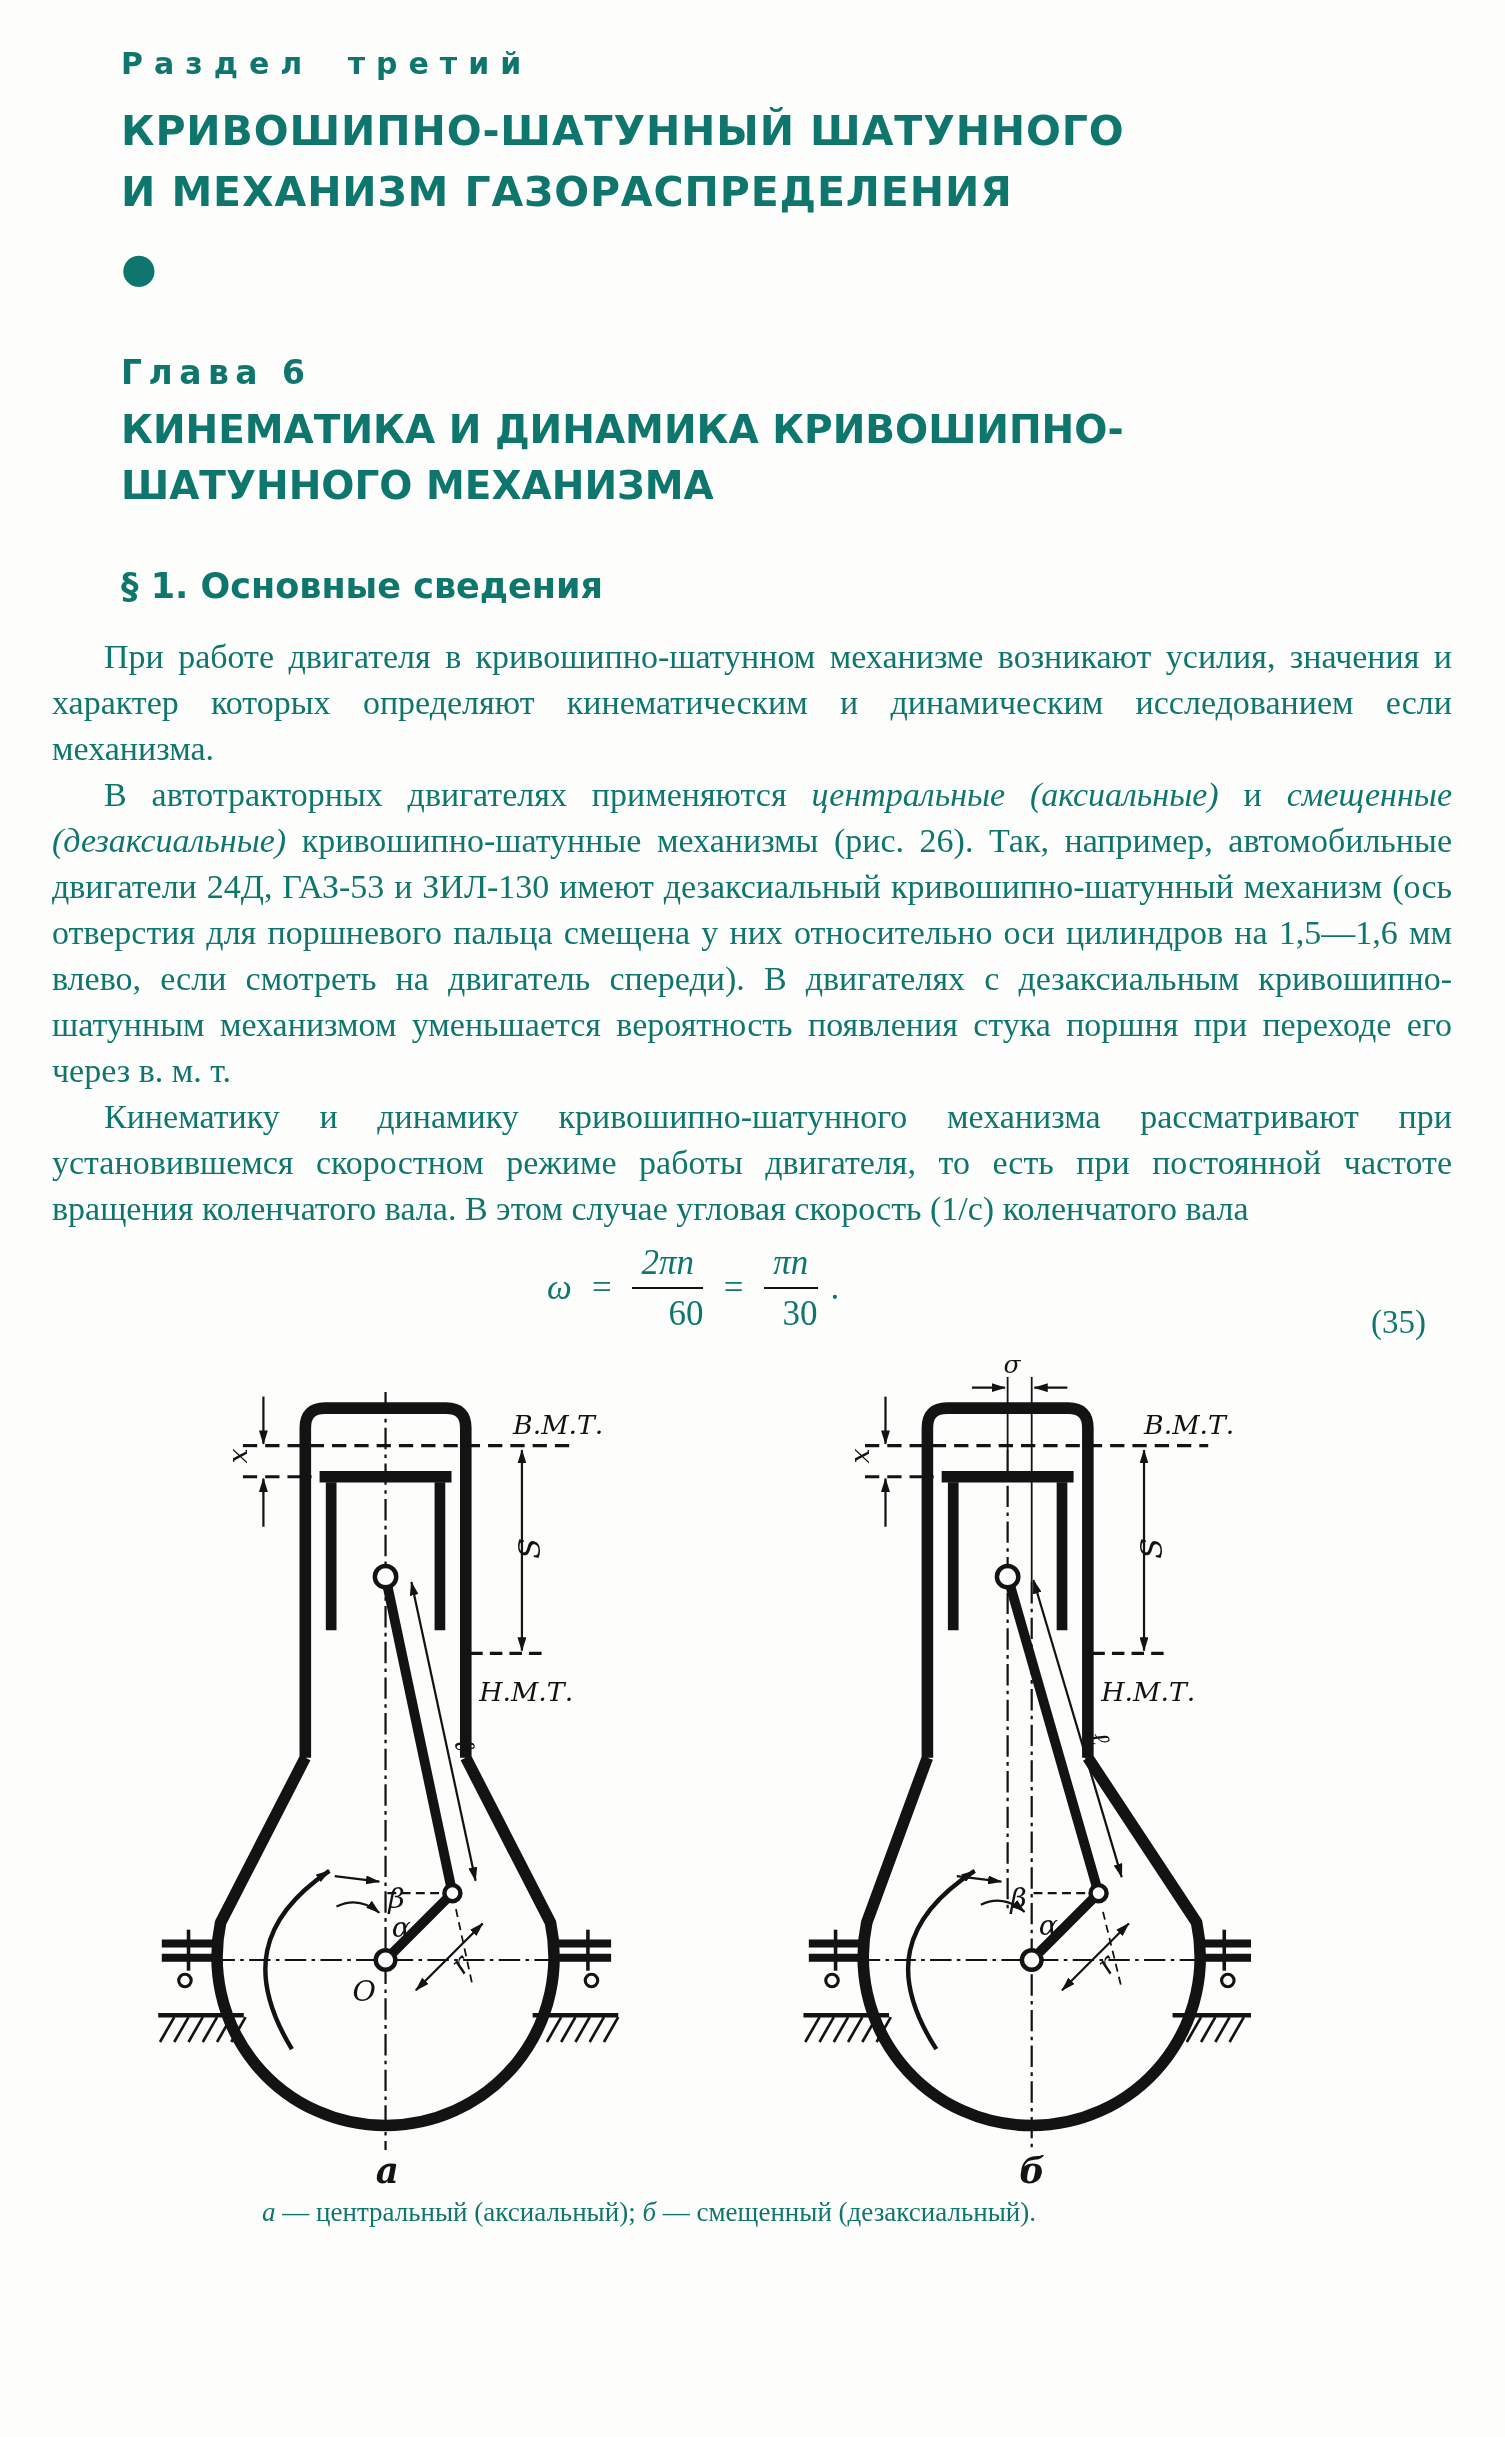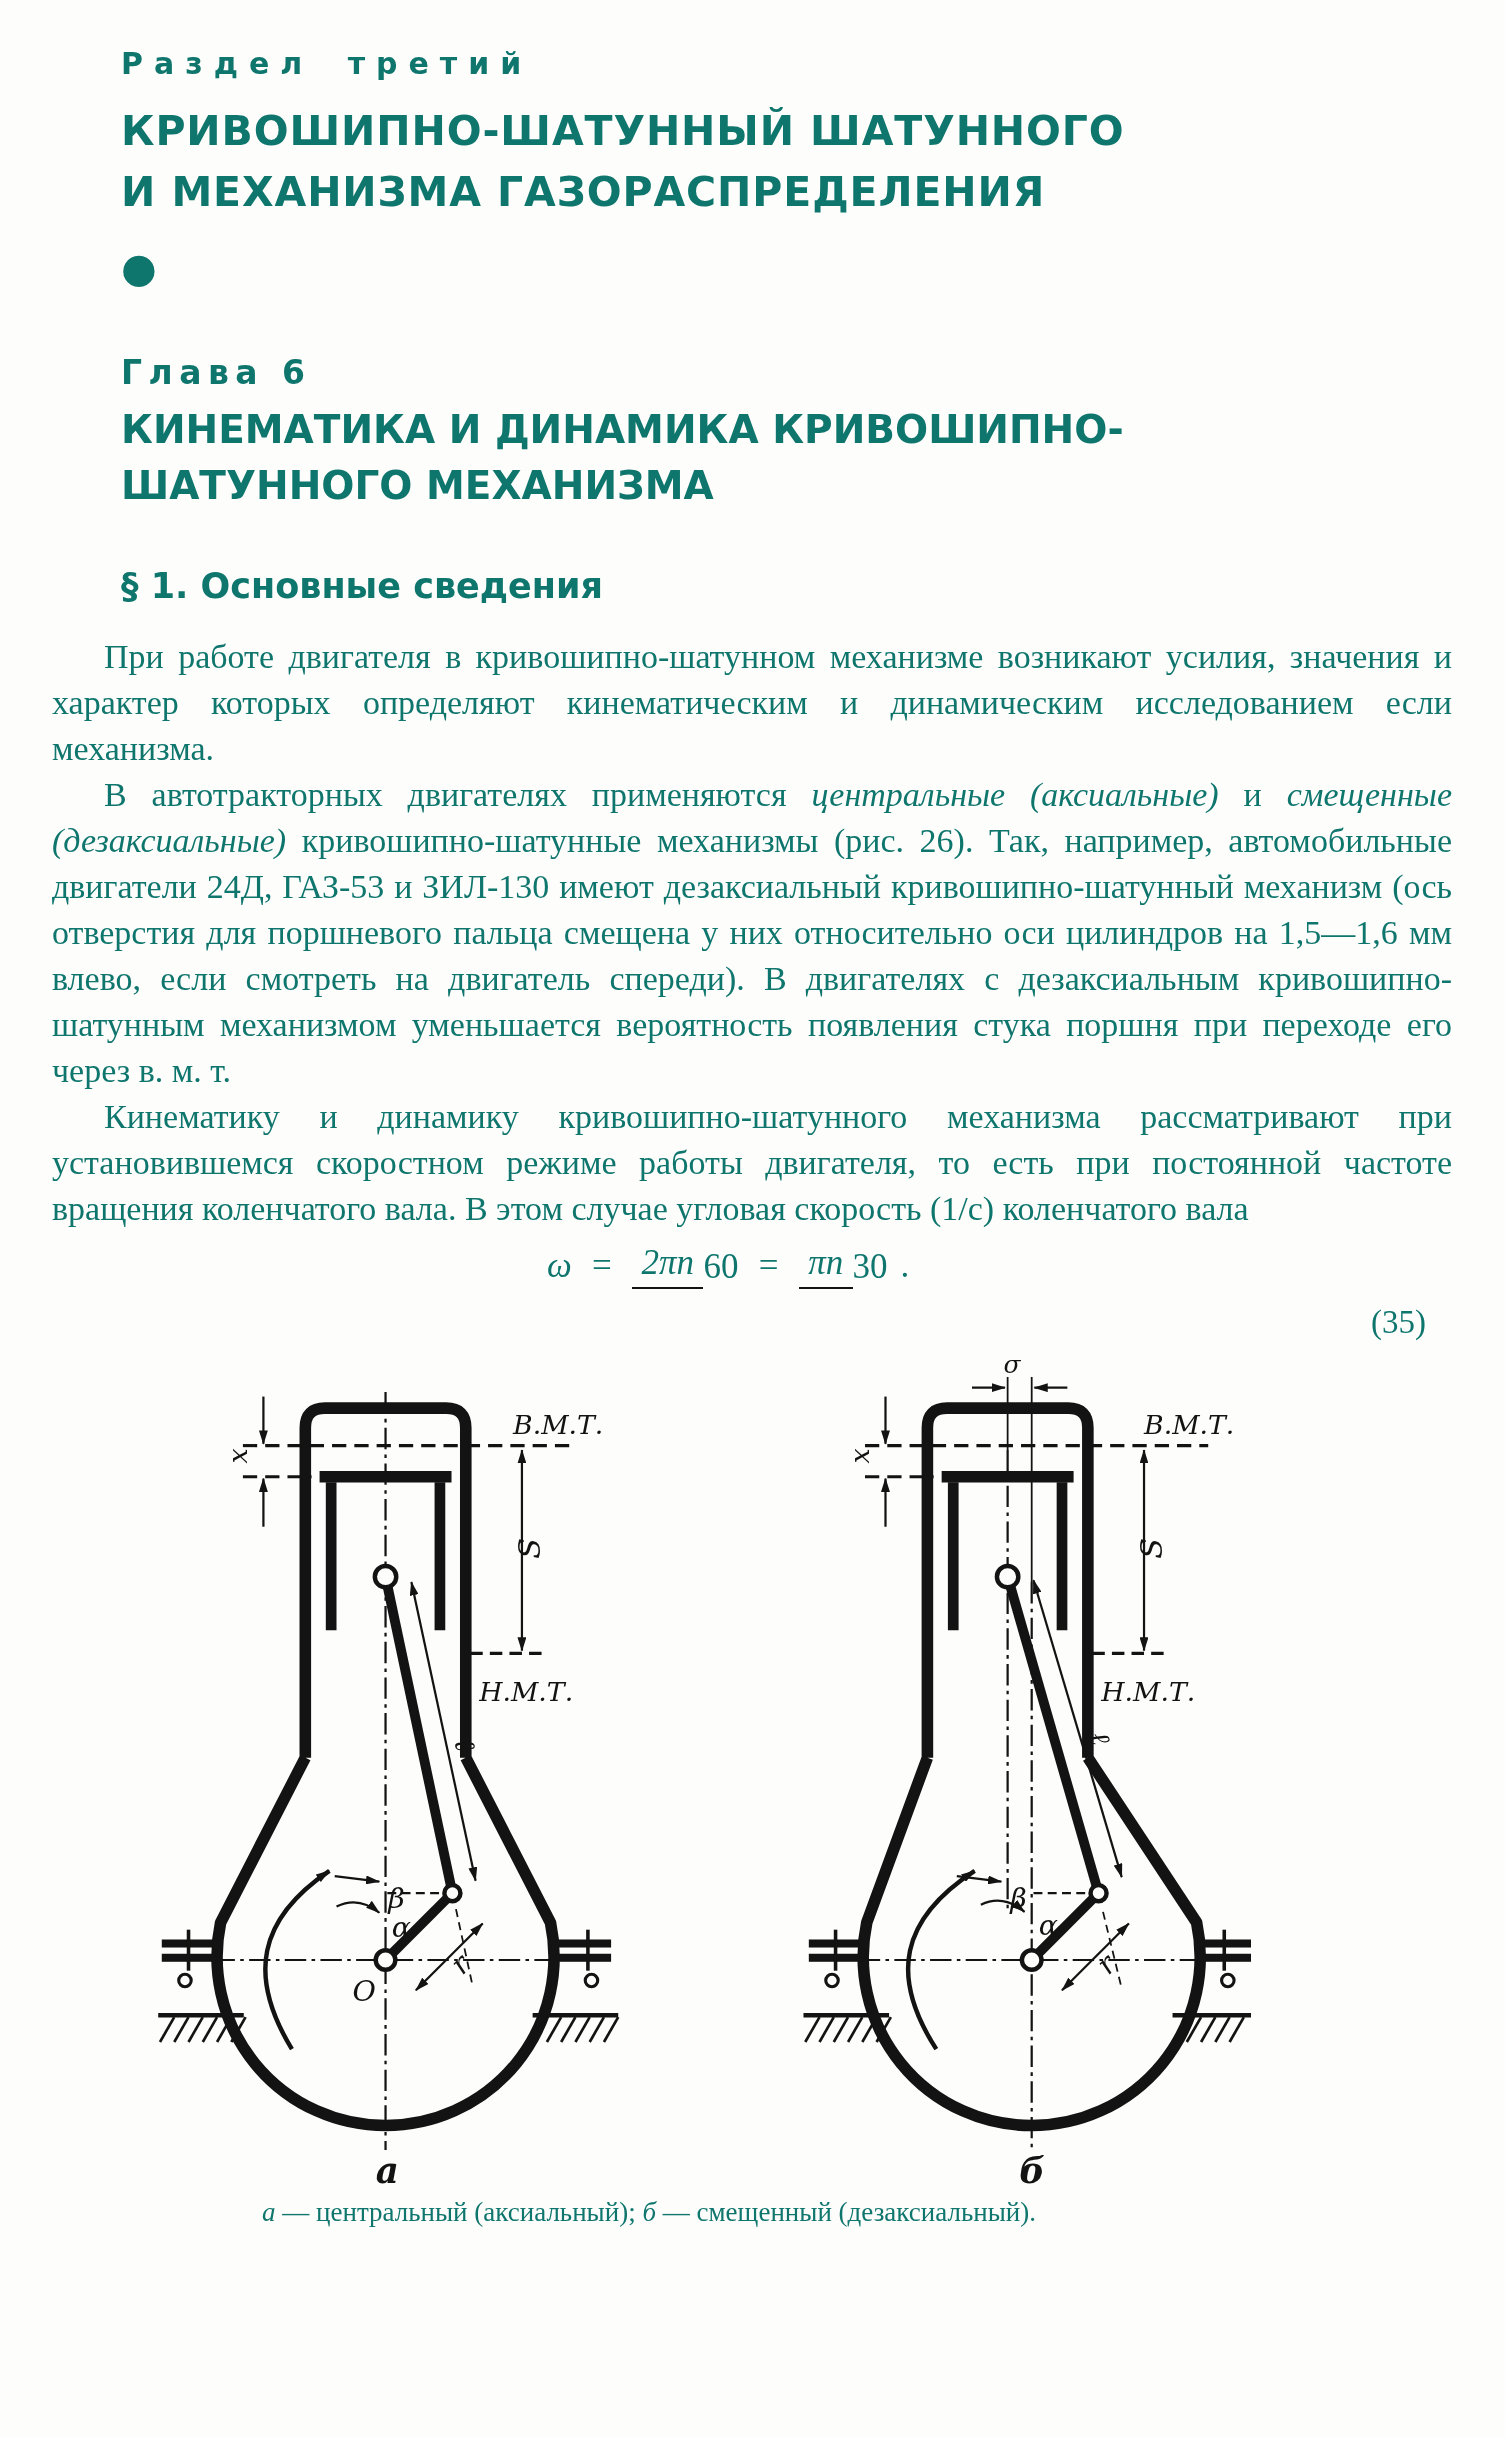--- a/index.html
+++ b/index.html
@@ -17,21 +17,21 @@
   .chapter-title{margin-top:9.3px;font-size:39px;line-height:56px;font-weight:700;}
   .section-heading{margin-top:52px;font-size:35px;font-weight:700;}
   .bodytext{margin-left:52px;width:1400px;}
   .bodytext p{margin:0;text-align:justify;text-indent:52px;font-size:34px;line-height:46px;}
   .bodytext p.first{margin-top:28px;}
   .bodytext .it{font-style:italic;}
   .formula-row{position:relative;height:113px;margin-top:3.7px;}
   .formula{position:absolute;left:547px;top:7.4px;display:inline-flex;align-items:center;font-size:35px;}
   .formula .var{font-style:italic;}
   .formula .feq{margin:0 20.4px;}
-  .frac{display:inline-flex;flex-direction:row;align-items:flex-start;vertical-align:middle;}
+  .frac{display:inline-flex;flex-direction:column;align-items:flex-end;vertical-align:middle;}
   .frac .num{border-bottom:2.8px solid #131313;padding:0 9.3px 4.6px 9.3px;font-style:italic;}
   .frac .den{padding-top:4.6px;}
   .fper{margin-left:13px;}
   .eq-number{position:absolute;right:80px;top:33px;font-size:33px;margin-top:36px;}
   .figure-row{display:flex;gap:167px;padding-left:158px;margin-top:3.7px;}
   .diag{display:block;}
   .caption{width:1168px;margin-left:65px;text-align:center;margin-top:3.7px;}
   .caption-main{font-size:31px;}
   .caption-sub{font-size:27px;margin-top:7.4px;}
   .caption-sub .it{font-style:italic;}
@@ -40,21 +40,21 @@
 </head>
 <body>
 
 <div class="page">
   <div class="inner">
 
     <div class="headings">
       <div class="section-label">Раздел третий</div>
       <div class="section-title">
         <div>КРИВОШИПНО-ШАТУННЫЙ ШАТУННОГО</div>
-        <div>И МЕХАНИЗМА ГАЗОРАСПРЕДЕЛЕНИЯ</div>
+        <div>И МЕХАНИЗМ ГАЗОРАСПРЕДЕЛЕНИЯ</div>
       </div>
       <div class="bullet">●</div>
       <div class="chapter-label">Глава 6</div>
       <div class="chapter-title">
         <div>КИНЕМАТИКА И ДИНАМИКА КРИВОШИПНО-</div>
         <div>ШАТУННОГО МЕХАНИЗМА</div>
       </div>
       <div class="section-heading">§ 1. Основные сведения</div>
     </div>
 

